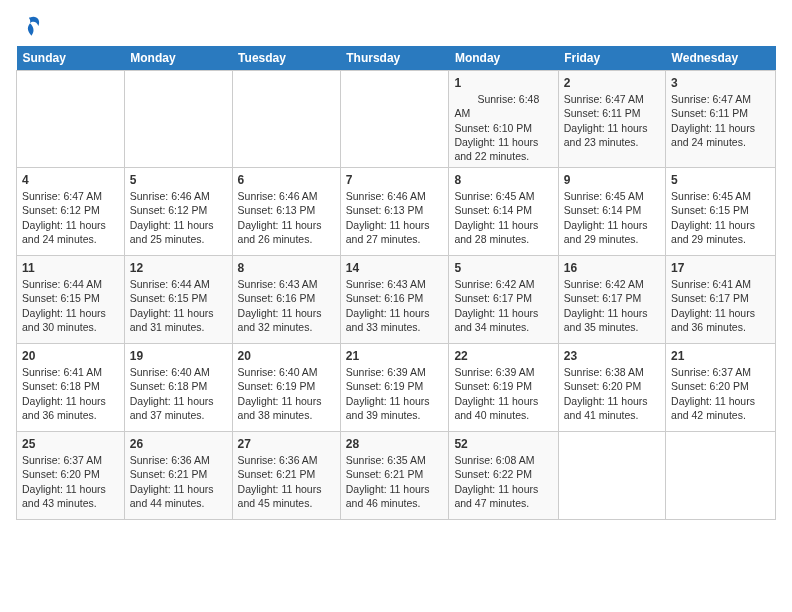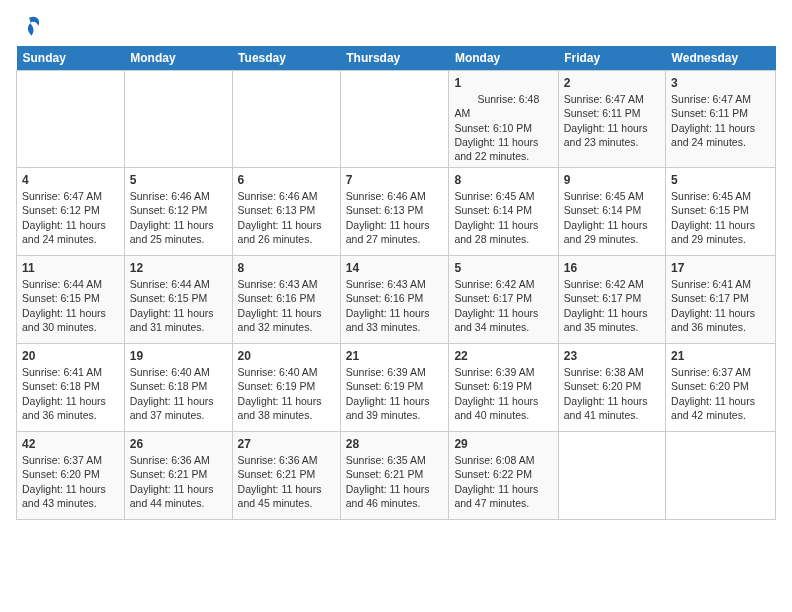--- a/index.html
+++ b/index.html
@@ -224,37 +224,37 @@
           <td><span class="day-num">23</span><span style="white-space: pre-line;">Sunrise: 6:38 AM
 Sunset: 6:20 PM
 Daylight: 11 hours
 and 41 minutes.</span></td>
           <td><span class="day-num">21</span><span style="white-space: pre-line;">Sunrise: 6:37 AM
 Sunset: 6:20 PM
 Daylight: 11 hours
 and 42 minutes.</span></td>
         </tr>
         <tr>
-          <td><span class="day-num">42</span><span style="white-space: pre-line;">Sunrise: 6:37 AM
+          <td><span class="day-num">25</span><span style="white-space: pre-line;">Sunrise: 6:37 AM
 Sunset: 6:20 PM
 Daylight: 11 hours
 and 43 minutes.</span></td>
           <td><span class="day-num">26</span><span style="white-space: pre-line;">Sunrise: 6:36 AM
 Sunset: 6:21 PM
 Daylight: 11 hours
 and 44 minutes.</span></td>
           <td><span class="day-num">27</span><span style="white-space: pre-line;">Sunrise: 6:36 AM
 Sunset: 6:21 PM
 Daylight: 11 hours
 and 45 minutes.</span></td>
           <td><span class="day-num">28</span><span style="white-space: pre-line; margin-top: 13px;">Sunrise: 6:35 AM
 Sunset: 6:21 PM
 Daylight: 11 hours
 and 46 minutes.</span></td>
-          <td><span class="day-num">29</span><span style="white-space: pre-line;">Sunrise: 6:08 AM
+          <td><span class="day-num">52</span><span style="white-space: pre-line;">Sunrise: 6:08 AM
 Sunset: 6:22 PM
 Daylight: 11 hours
 and 47 minutes.</span></td>
           <td class="empty"></td>
           <td class="empty"></td>
         </tr>
       </tbody>
   </table>
 </div>
 

